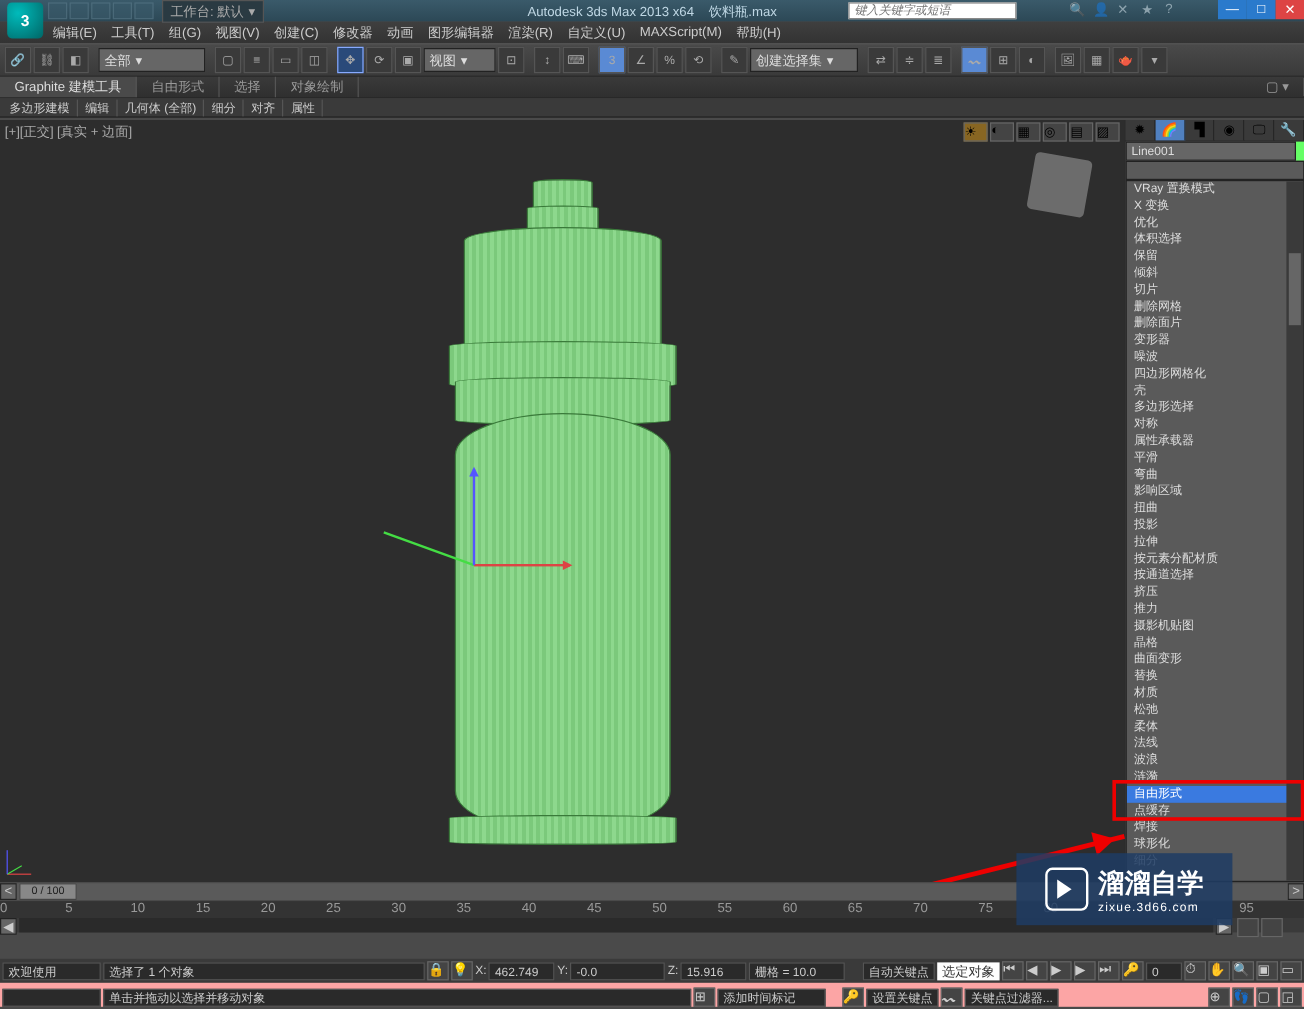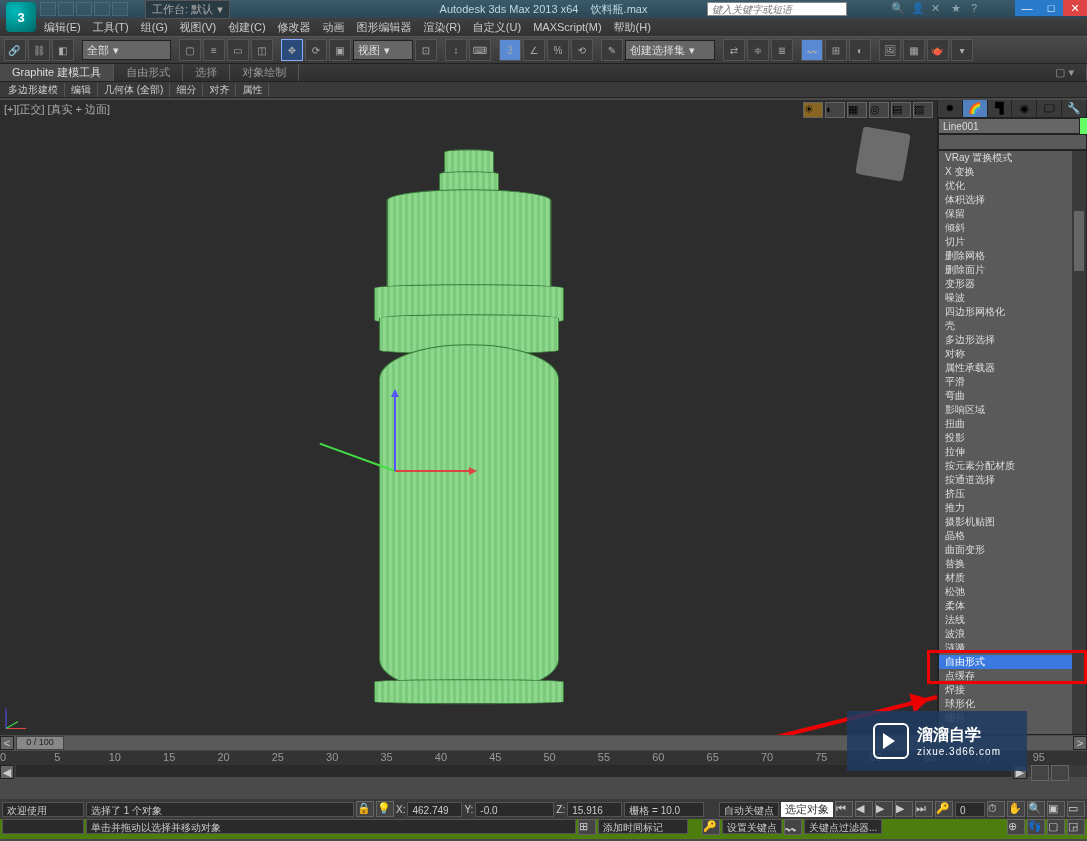--- a/index.html
+++ b/index.html
@@ -3,21 +3,21 @@
 <meta charset="utf-8">
 <style>
 * { margin: 0; padding: 0; box-sizing: border-box; font-family: 'Microsoft YaHei', SimSun, Arial, sans-serif; font-size: 11px; user-select: none; }
 body { width: 1087px; height: 841px; background: #4a4a4a; overflow: hidden; position: relative; }
 
 
 .titlebar { height: 18px; background: linear-gradient(#3a5a6a,#2c4856); display: flex; align-items: center; color: #c8d8e0; }
 .app-icon { width: 30px; height: 30px; background: radial-gradient(circle at 30% 30%, #0bb, #066); border-radius: 4px; margin: 0 4px; display:flex;align-items:center;justify-content:center;color:#fff;font-weight:bold;font-size:13px;position:absolute;top:2px;left:2px;z-index:10;}
 .qat { margin-left: 40px; display: flex; gap: 2px; align-items: center; }
 .qat .btn { width: 16px; height: 14px; background: #3a5a6a; border: 1px solid #5a7a8a; opacity:.6; }
-.workspace-dd { margin-left: 15px; background: #2a3a42; color: #aaa; padding: 1px 6px; border:1px solid #555; display:flex;align-items:center;gap:4px;}
+.workspace-dd { margin-left: 5px; background: #2a3a42; color: #aaa; padding: 1px 6px; border:1px solid #555; display:flex;align-items:center;gap:4px;}
 .title-center { position: absolute; left: 50%; transform: translateX(-50%); font-size: 11px; color:#bfd7e4;}
 .title-search { position: absolute; right: 240px; width: 140px; height: 14px; background: #fff; border:1px solid #888; font-style: italic; color:#888; padding:0 4px; font-size:10px;}
 .title-right-icons { position:absolute; right: 100px; display:flex; gap:4px;}
 .title-right-icons span{width:16px;height:14px;opacity:.6;}
 .win-btns { position: absolute; right: 0; top: 0; display: flex; }
 .win-btns div { width: 24px; height: 16px; display:flex;align-items:center;justify-content:center;color:#fff;font-size:11px;}
 .win-min{background:#2a7acc;} .win-max{background:#2a7acc;} .win-close{background:#d44;}
 
 
 .menubar { height: 18px; background: linear-gradient(#3f3f3f,#333); display: flex; align-items: center; padding-left: 38px; color: #ccc; }
@@ -94,32 +94,32 @@
 
 .time-area{position:absolute;left:0;right:0;bottom:64px;height:42px;background:#3a3a3a;}
 .slider-row{height:16px;display:flex;align-items:center;background:#4a4a4a;}
 .slider-btn{width:14px;height:14px;background:#666;border:1px solid #222;color:#ccc;display:flex;align-items:center;justify-content:center;}
 .slider-track{flex:1;background:#5a5a5a;height:14px;position:relative;}
 .slider-thumb{position:absolute;left:2px;top:0;height:14px;width:48px;background:#888;border:1px solid #444;color:#222;font-size:9px;text-align:center;}
 .ruler{height:14px;background:#333;position:relative;color:#999;font-size:9px;}
 .ruler span{position:absolute;top:0;}
 .track-bar{flex:1;height:12px;background:#2a2a2a;margin:0 2px;}
 .status2{position:absolute;left:0;right:0;bottom:22px;height:20px;background:#3a3a3a;display:flex;align-items:center;color:#ccc;padding:0 2px;gap:2px;}
-.status3{position:absolute;left:0;right:0;bottom:2px;height:20px;background:#4d7c0f;display:flex;align-items:flex-start;color:#ccc;padding:0 2px;gap:2px;}
+.status3{position:absolute;left:0;right:0;bottom:2px;height:20px;background:#fca5a5;display:flex;align-items:flex-end;color:#ccc;padding:0 2px;gap:2px;}
 .st-field{background:#2a2a2a;border:1px solid #555;padding:0 4px;height:15px;line-height:15px;font-size:10px;}
 .st-btn{width:18px;height:16px;background:#444;border:1px solid #666;}
 .coord-label{color:#ccc;font-size:10px;}
 .st-dd{background:#fff;color:#333;padding:0 4px;height:15px;}
 
 
 .watermark{position:absolute;right:60px;bottom:70px;width:180px;height:60px;background:rgba(30,60,100,.85);display:flex;align-items:center;justify-content:center;color:#fff;gap:8px;z-index:50;}
 .wm-play{width:36px;height:36px;border:2px solid #fff;border-radius:6px;display:flex;align-items:center;justify-content:center;}
 .wm-play::after{content:'';border:8px solid transparent;border-left:12px solid #fff;margin-left:4px;}
 .wm-text{display:flex;flex-direction:column;}
-.wm-text .big{font-size:16px;font-weight:bold;}
+.wm-text .big{font-size:22px;font-weight:bold;}
 .wm-text .small{font-size:10px;letter-spacing:1px;}
 </style>
 </head>
 <body>
 
 <div class="titlebar">
   <div class="app-icon">3</div>
   <div class="qat">
     <div class="btn"></div>
     <div class="btn"></div>

